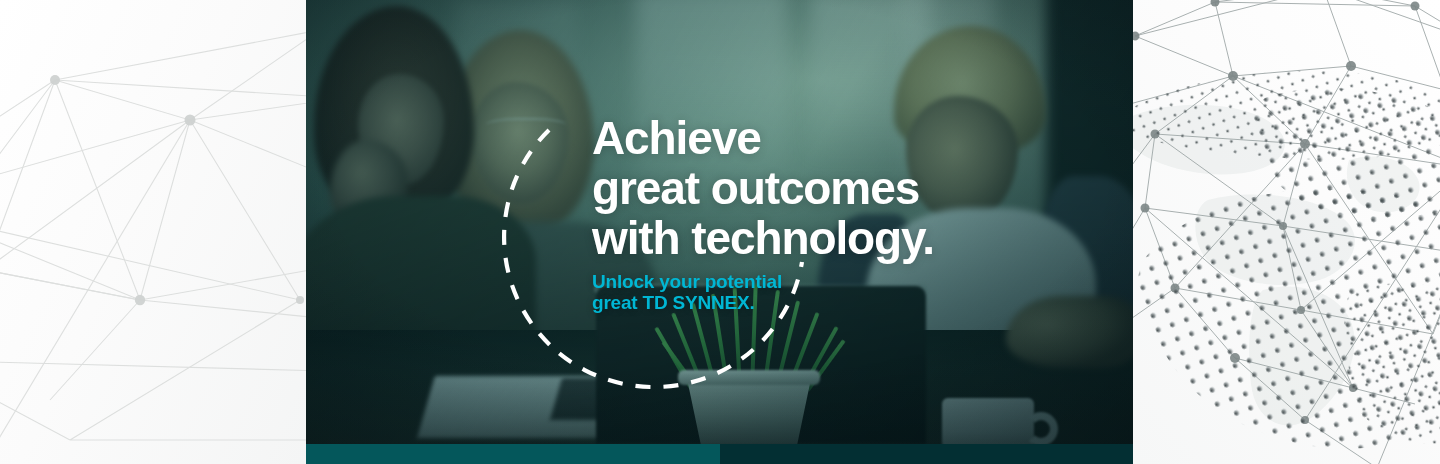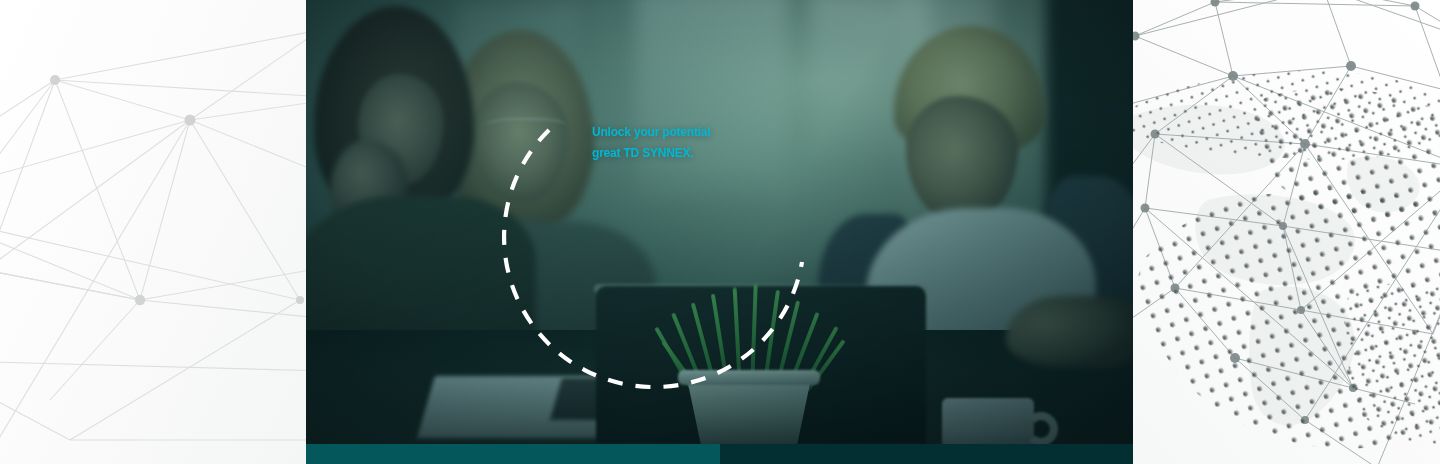--- a/index.html
+++ b/index.html
@@ -263,21 +263,21 @@
     font-size:46px;
     line-height:50px;
     font-weight:700;
     letter-spacing:-1.1px;
     text-shadow:0 1px 10px rgba(0,0,0,.22);
   }
   .headline .l { display:block; white-space:nowrap; }
   .subhead {
     margin-top:9px;
     color:#00b7d4;
-    font-size:12px;
+    font-size:19px;
     line-height:20.5px;
     font-weight:700;
     letter-spacing:-.2px;
     text-shadow:0 1px 7px rgba(0,0,0,.30);
   }
   .subhead .l { display:block; white-space:nowrap; }
 
   
   .bar { position:absolute; top:444px; height:20px; }
   .bar-left  { left:306px; width:414px; background:#04575b; }
@@ -446,20 +446,25 @@
       <div class="grade-teal"></div>
       <div class="grade-cyan"></div>
       <div class="vignette"></div>
     </div>
 
     <svg class="arc" viewBox="0 0 827 444" xmlns="http://www.w3.org/2000/svg">
       <path d="M243 130 A150 150 0 1 0 496 262" fill="none" stroke="#ffffff" stroke-width="4.2" stroke-linecap="butt" stroke-dasharray="15 13"></path>
     </svg>
 
     <div class="copy">
+      <div class="headline">
+        <span class="l">Achieve</span>
+        <span class="l">great outcomes</span>
+        <span class="l">with technology.</span>
+      </div>
       <div class="subhead">
         <span class="l">Unlock your potential</span>
         <span class="l">great TD SYNNEX.</span>
       </div>
     </div>
   </div>
 
   <div class="bar bar-left"></div>
   <div class="bar bar-right"></div>
 

